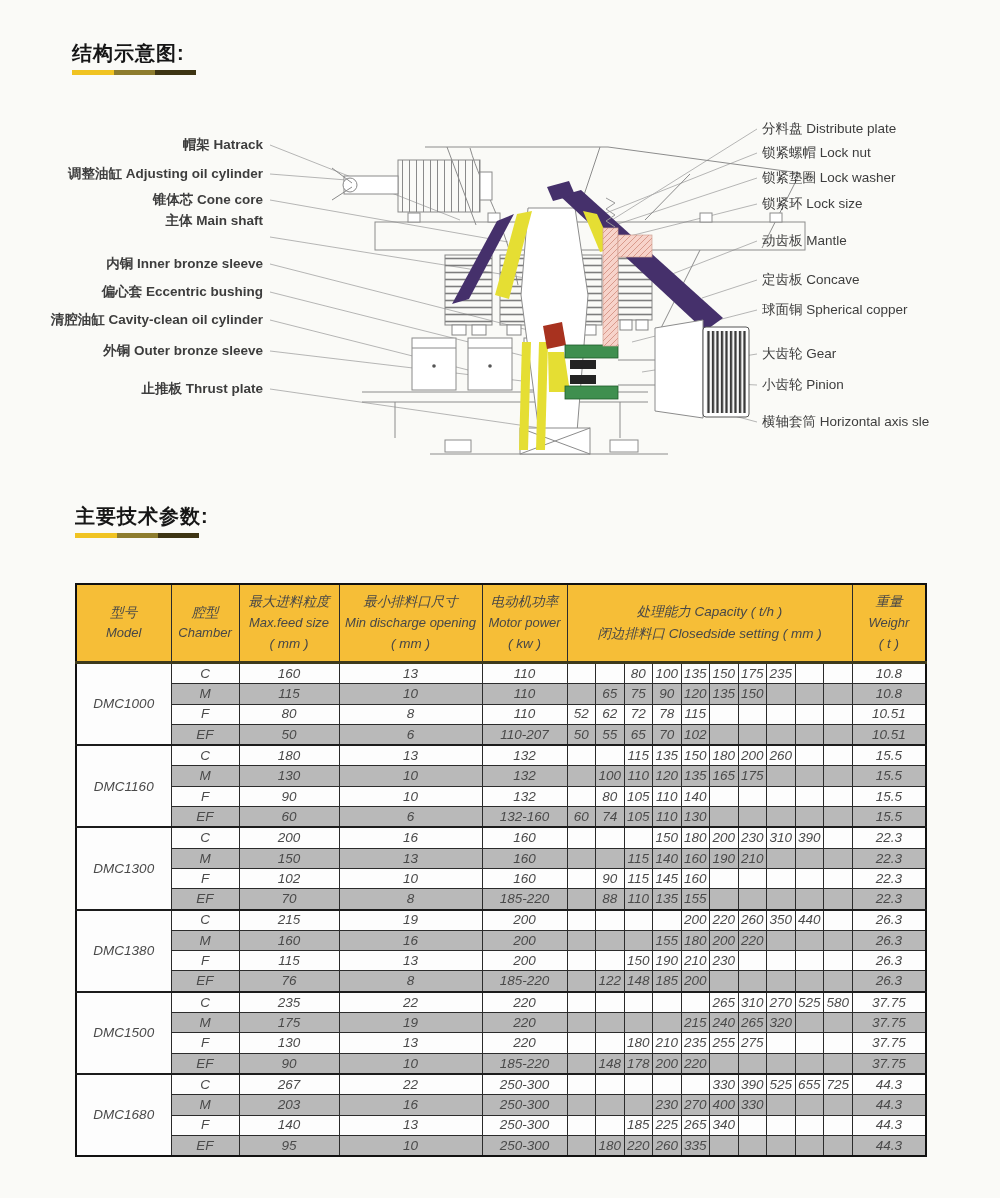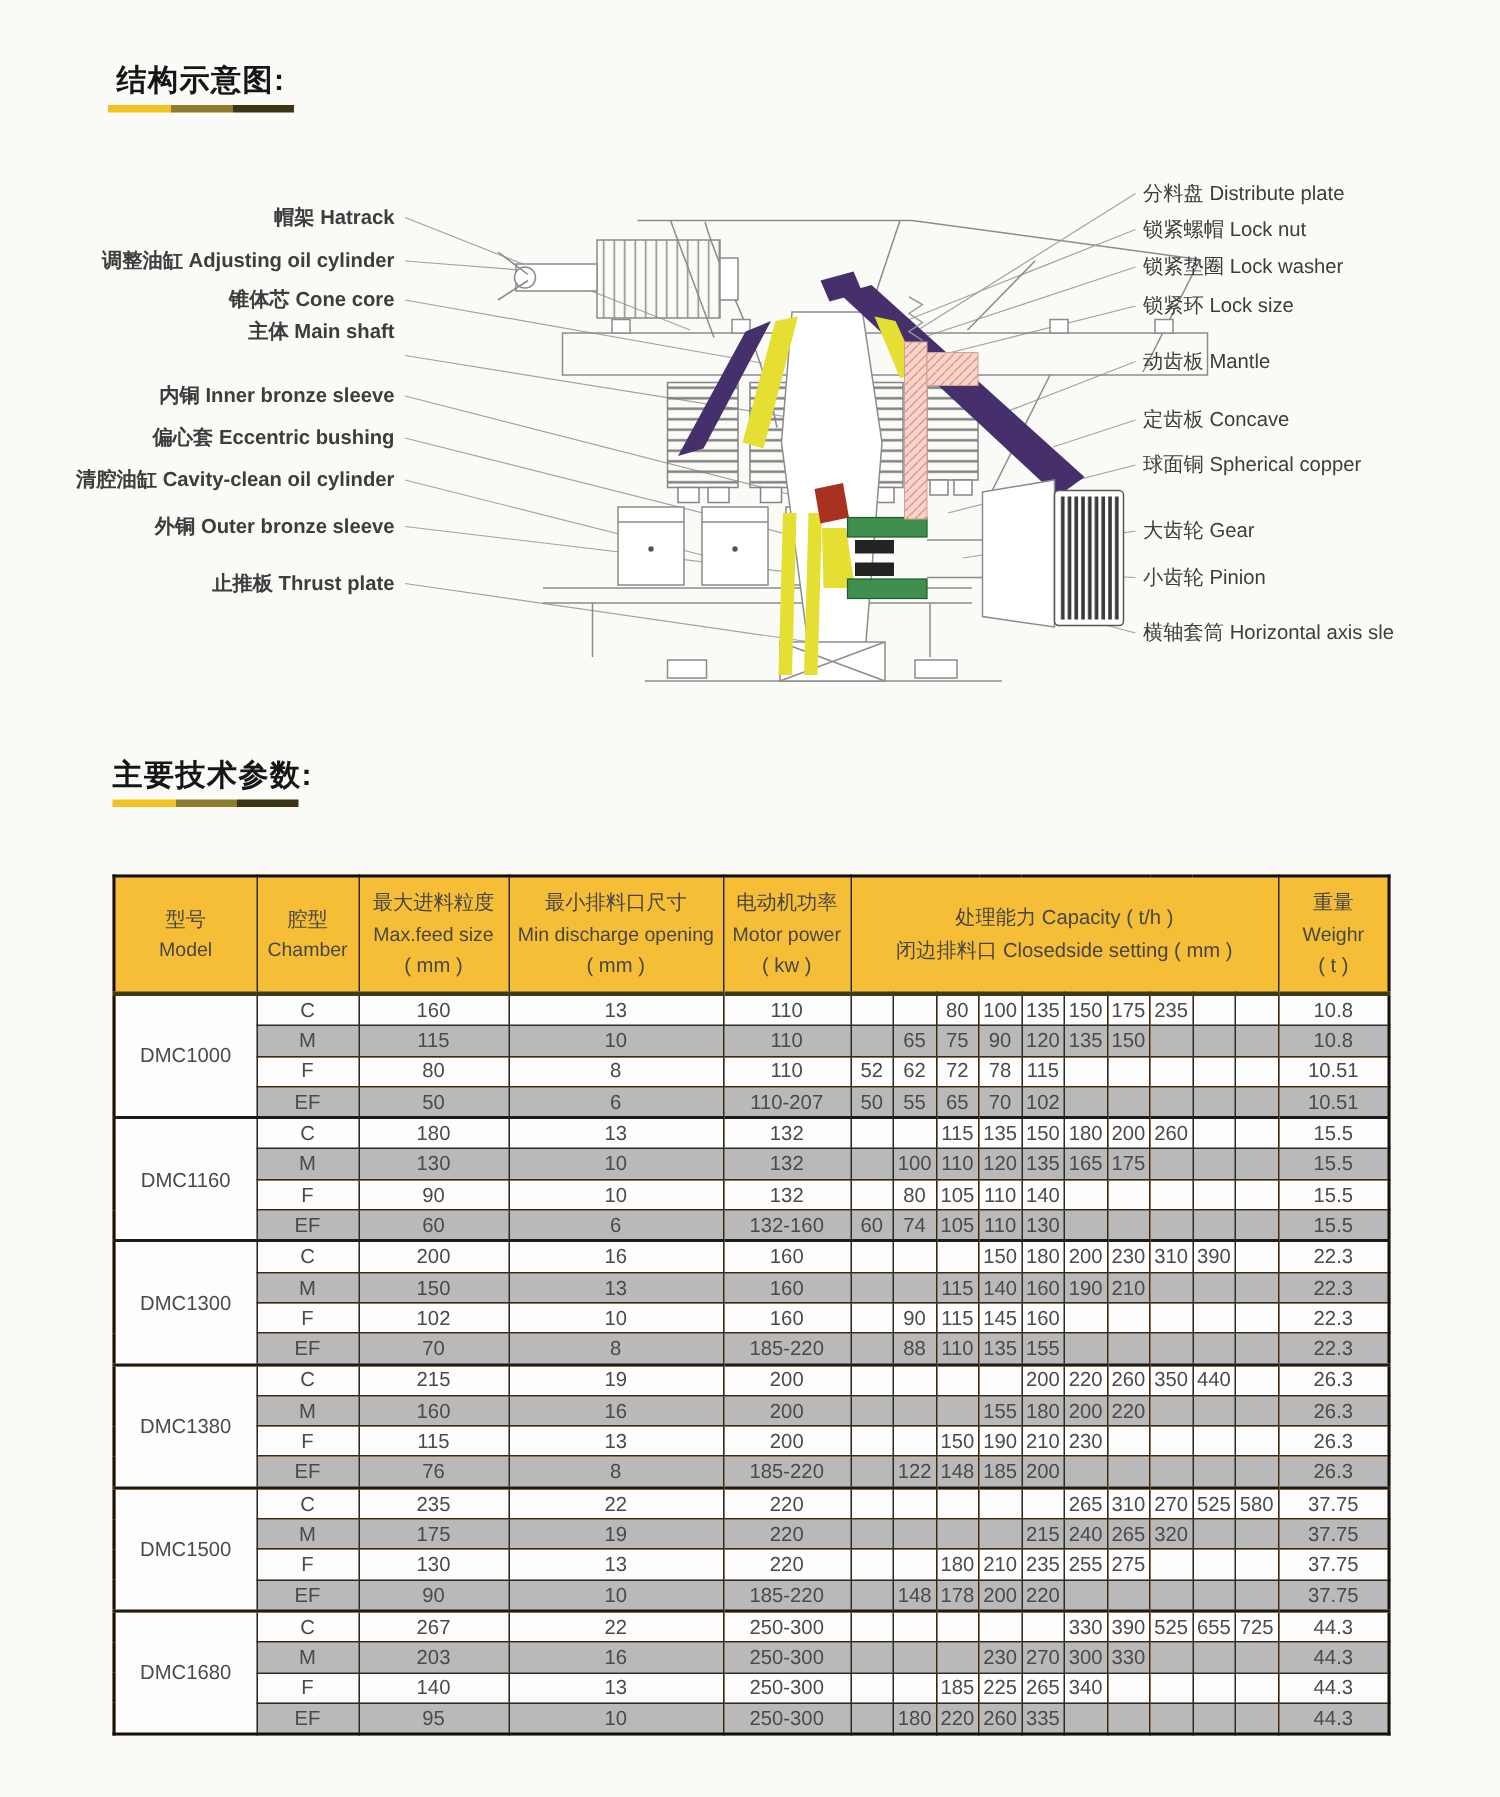--- a/index.html
+++ b/index.html
@@ -1,37 +1,37 @@
 <!DOCTYPE html>
 <html><head>
 <meta charset="utf-8">
 <style>
   html,body{margin:0;padding:0;}
   body{
     width:1000px;height:1198px;position:relative;overflow:hidden;
     background:#fafaf7;
     font-family:"Liberation Sans", sans-serif;
   }
-  .sec-title{position:absolute;z-index:5;text-align:center;}
+  .sec-title{position:absolute;z-index:5;}
   .sec-title .txt{font-size:20px;font-weight:bold;color:#161616;letter-spacing:1px;white-space:nowrap;}
   .sec-title .bar{height:5px;width:124px;margin-top:3px;
     background:linear-gradient(to right,#f0c322 0%,#f0c322 34%,#8d7c2e 34%,#8d7c2e 67%,#3d3413 67%,#3d3413 100%);}
   #title1{left:72px;top:40px;}
   #title2{left:75px;top:503px;}
 
   .diagram{position:absolute;left:0;top:80px;width:1000px;height:400px;}
   .diagram svg{position:absolute;left:0;top:0;width:1000px;height:400px;}
   .dlabel{position:absolute;font-size:13.5px;color:#3d3d3d;white-space:nowrap;line-height:18px;}
   .dlabel.ll{right:737px;text-align:center;font-weight:bold;}
   .dlabel.rl{left:762px;text-align:right;}
 
   table.spec{
     position:absolute;left:75px;top:583px;width:850px;
     border-collapse:collapse;table-layout:fixed;
-    background:#fdba74;border:2px solid #111;
+    background:#737373;border:2px solid #111;font-style:italic;
   }
   table.spec th, table.spec td{
     border:1px solid #2b2b2b;text-align:center;vertical-align:middle;
     color:#4a4a4a;overflow:hidden;
   }
   table.spec thead th{
     background:#f6be37;font-weight:normal;color:#474747;
     padding:3px 1px;line-height:1.6;height:70px;
     border-bottom:3px solid #3e3a1c;font-size:13.5px;
   }
@@ -640,21 +640,21 @@
       <tr class="alt">
         <td class="chamber-cell">M</td>
         <td class="num-cell">203</td>
         <td class="num-cell">16</td>
         <td class="num-cell">250-300</td>
         <td class="cap-cell"></td>
         <td class="cap-cell"></td>
         <td class="cap-cell"></td>
         <td class="cap-cell">230</td>
         <td class="cap-cell">270</td>
-        <td class="cap-cell">300</td>
+        <td class="cap-cell">400</td>
         <td class="cap-cell">330</td>
         <td class="cap-cell"></td>
         <td class="cap-cell"></td>
         <td class="cap-cell"></td>
         <td class="num-cell weight-cell">44.3</td>
       </tr>
       <tr class="norm">
         <td class="chamber-cell">F</td>
         <td class="num-cell">140</td>
         <td class="num-cell">13</td>

